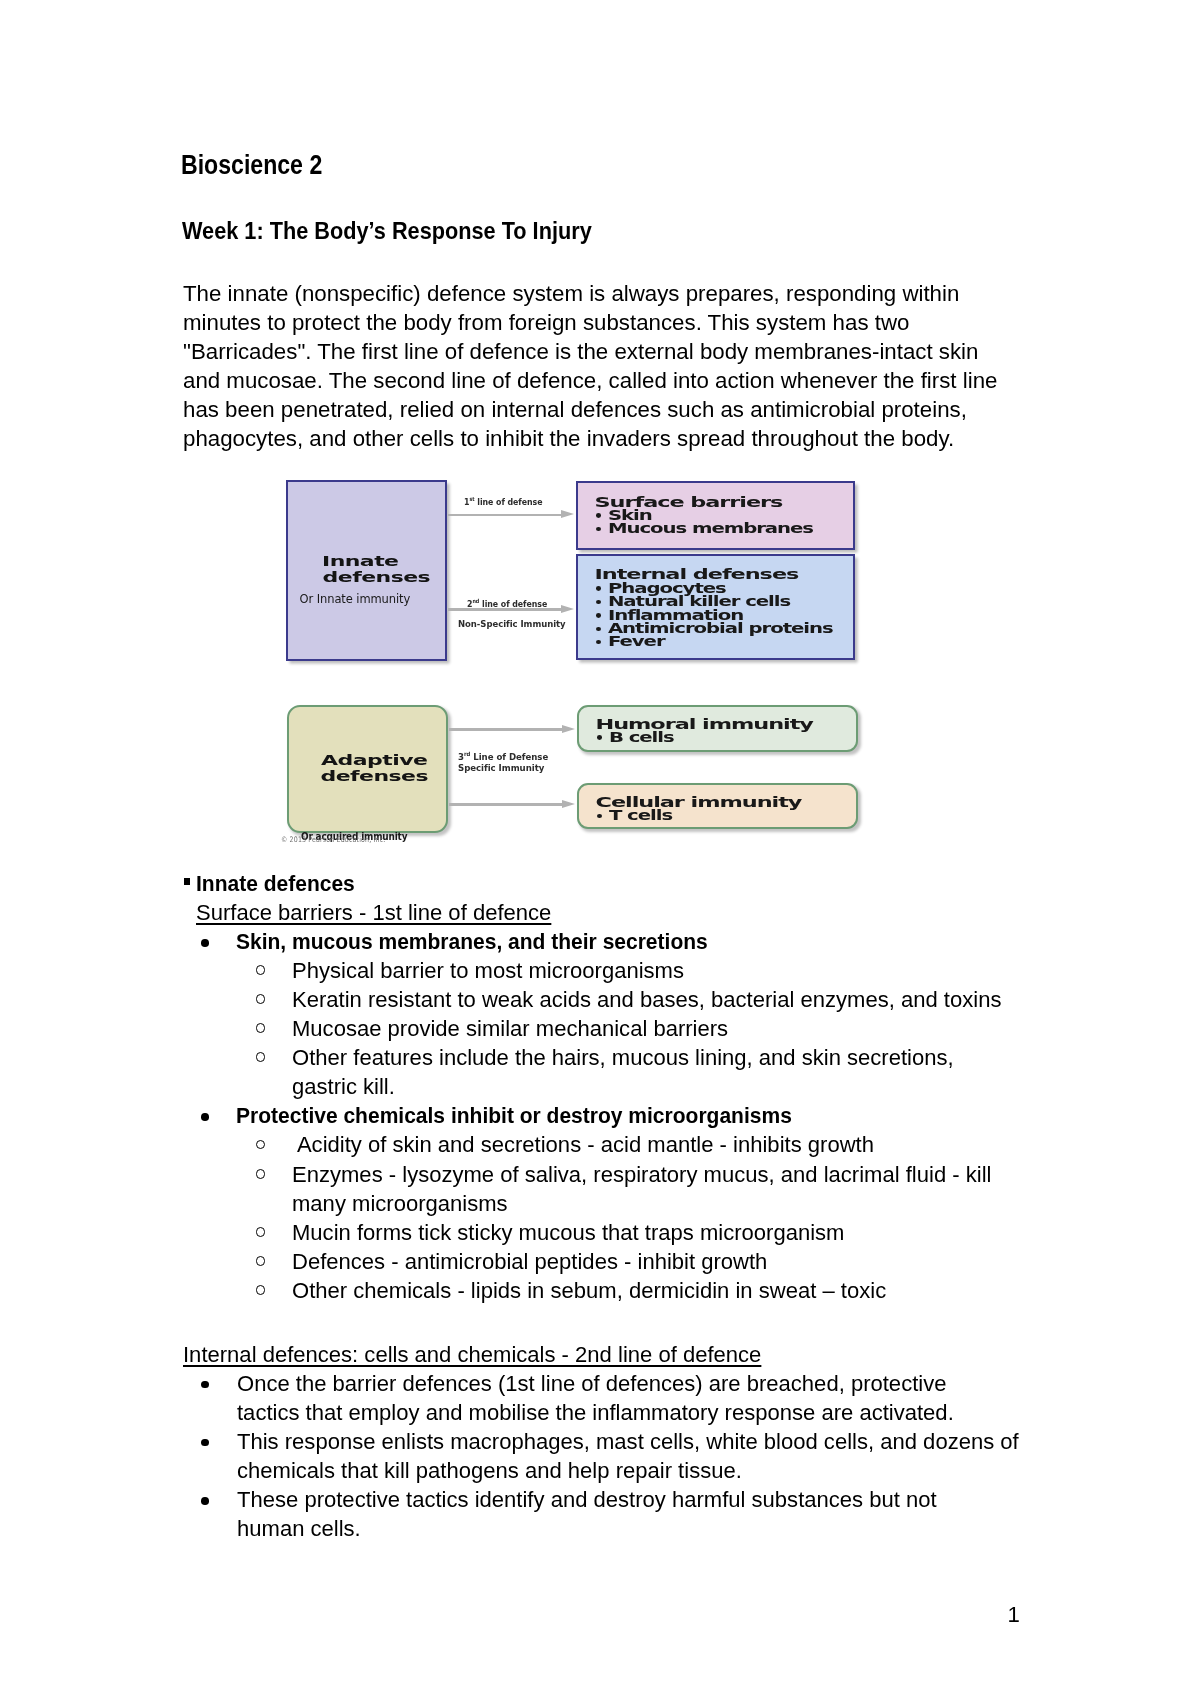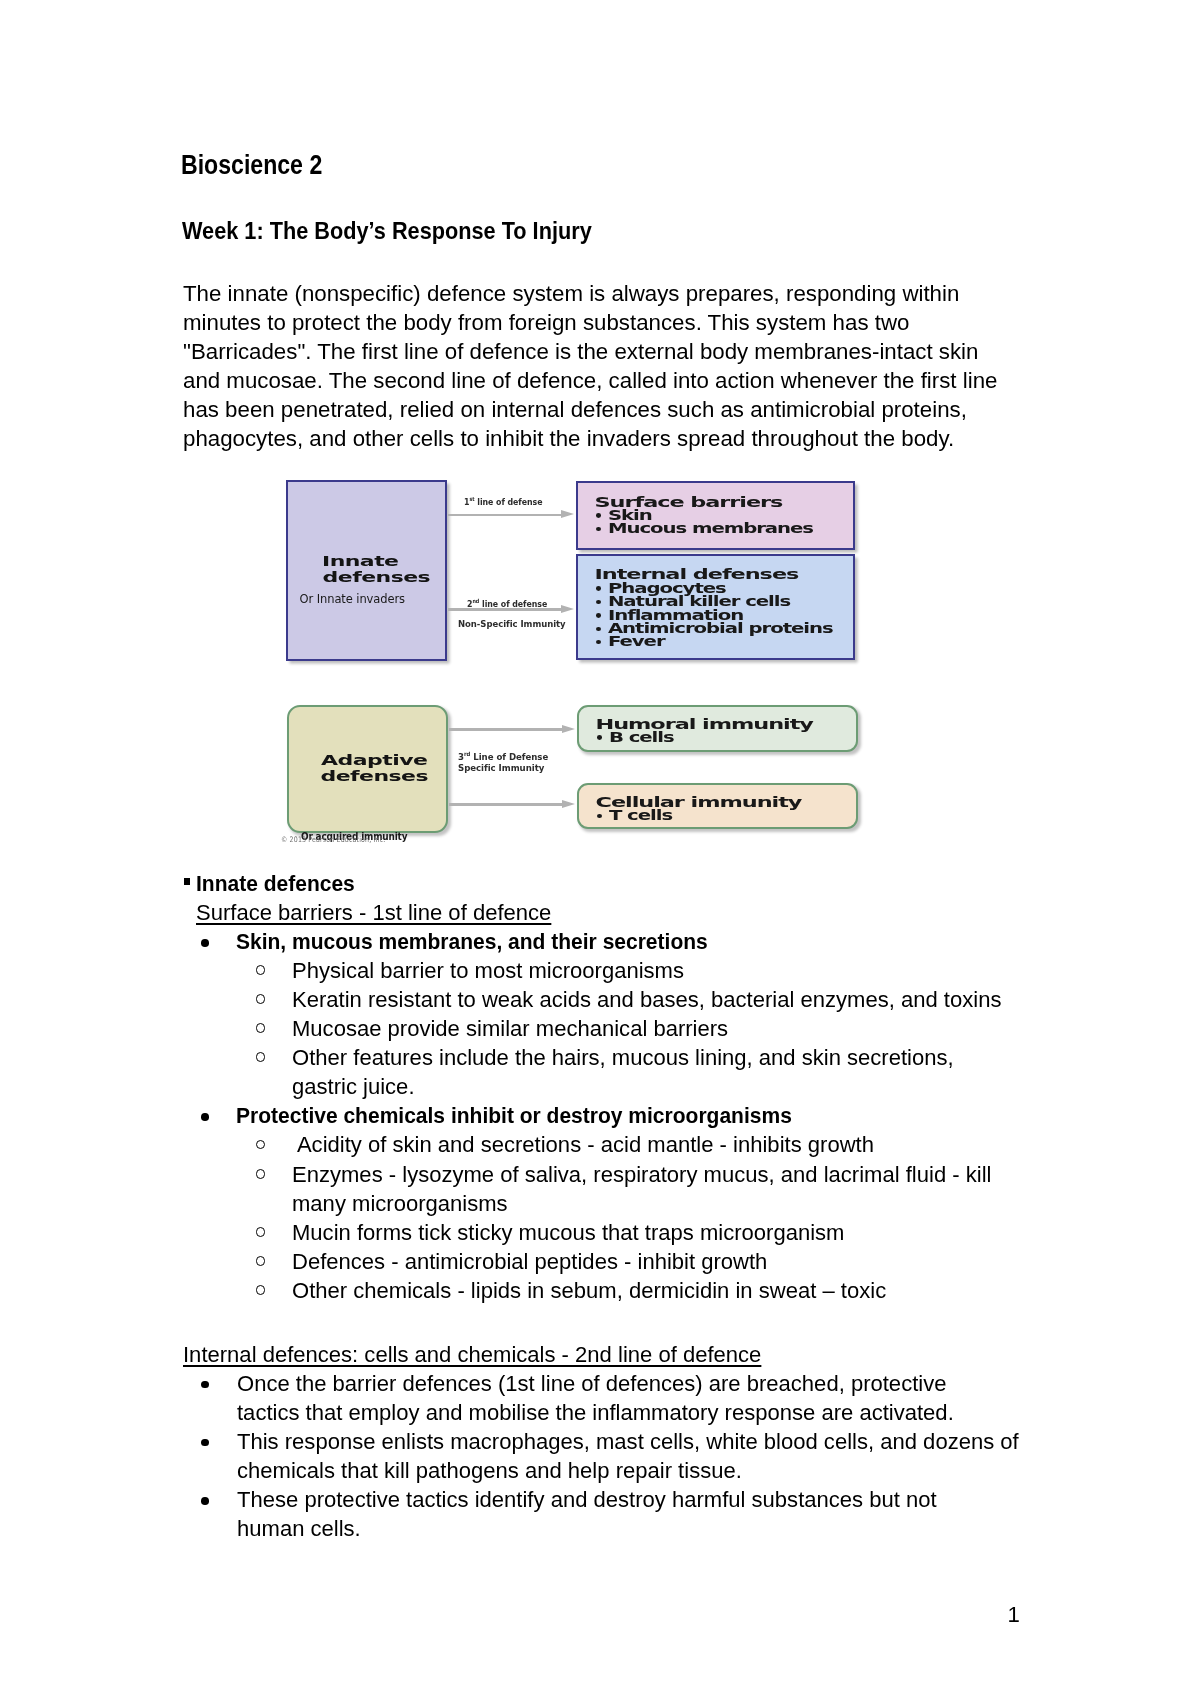--- a/index.html
+++ b/index.html
@@ -75,21 +75,21 @@
     <div class="para-line">has been penetrated, relied on internal defences such as antimicrobial proteins,</div>
     <div class="para-line">phagocytes, and other cells to inhibit the invaders spread throughout the body.</div>
   </div>
 
   <div class="abs" style="left:0;top:0;width:1200px;height:1697px;">
     <div class="fbox" style="left:286px;top:480px;width:161px;height:181px;background:#ccc9e6;border:2.6px solid #3b3a8c;box-shadow:2.5px 2.5px 3px rgba(0,0,0,0.28);"></div>
     <div class="abs" style="left:0;top:0;">
       <div class="fbig" style="position:absolute;left:322.0px;top:552.0px;">Innate</div>
       <div class="fbig" style="position:absolute;left:322.6px;top:567.8px;">defenses</div>
     </div>
-    <div class="abs" style="left:299.6px;top:589.0px;"><span class="fsub">Or Innate invaders</span></div>
+    <div class="abs" style="left:299.6px;top:589.0px;"><span class="fsub">Or Innate immunity</span></div>
     <div class="arrowline" style="left:448px;top:513.5px;width:113px;"></div>
     <div class="arrowhead" style="left:560.8px;top:510.3px;"></div>
     <div class="flabel" style="left:464.2px;top:496.2px;"><span>1</span><sup>st</sup><span> line of defense</span></div>
     <div class="arrowline" style="left:448px;top:608px;width:113px;"></div>
     <div class="arrowhead" style="left:560.8px;top:604.8px;"></div>
     <div class="flabel" style="left:467.3px;top:597.5px;"><span>2</span><sup>nd</sup><span> line of defense</span></div>
     <div class="flabel2" style="left:457.6px;top:617.5px;font-size:9.2px;">Non-Specific Immunity</div>
     <div class="fbox" style="left:576px;top:480.7px;width:279px;height:69.6px;background:#e6cfe5;border:2.6px solid #3b3a8c;box-shadow:2.5px 2.5px 3px rgba(0,0,0,0.28);"></div>
     <div class="abs" style="left:0;top:0;">
       <div class="ftitle" style="left:594.5px;top:506.0px;">Surface barriers</div>
@@ -149,21 +149,21 @@
     <div class="dot-bullet" style="left:201.0px;top:938.94px;"></div>
     <div class="abs body-line b" style="left:236.0px;top:926.94px;">Skin, mucous membranes, and their secretions</div>
     <div class="ring-bullet" style="left:255.6px;top:965.22px;"></div>
     <div class="abs body-line" style="left:292.0px;top:956.02px;">Physical barrier to most microorganisms</div>
     <div class="ring-bullet" style="left:255.6px;top:994.30px;"></div>
     <div class="abs body-line" style="left:292.0px;top:985.10px;">Keratin resistant to weak acids and bases, bacterial enzymes, and toxins</div>
     <div class="ring-bullet" style="left:255.6px;top:1023.38px;"></div>
     <div class="abs body-line" style="left:292.0px;top:1014.18px;">Mucosae provide similar mechanical barriers</div>
     <div class="ring-bullet" style="left:255.6px;top:1052.45px;"></div>
     <div class="abs body-line" style="left:292.0px;top:1043.25px;">Other features include the hairs, mucous lining, and skin secretions,</div>
-    <div class="abs body-line" style="left:292.0px;top:1072.33px;">gastric juice.</div>
+    <div class="abs body-line" style="left:292.0px;top:1072.33px;">gastric kill.</div>
     <div class="dot-bullet" style="left:201.0px;top:1113.41px;"></div>
     <div class="abs body-line b" style="left:236.0px;top:1101.41px;">Protective chemicals inhibit or destroy microorganisms</div>
     <div class="ring-bullet" style="left:255.6px;top:1139.69px;"></div>
     <div class="abs body-line" style="left:292.0px;top:1130.49px;"> Acidity of skin and secretions - acid mantle - inhibits growth</div>
     <div class="ring-bullet" style="left:255.6px;top:1168.77px;"></div>
     <div class="abs body-line" style="left:292.0px;top:1159.57px;">Enzymes - lysozyme of saliva, respiratory mucus, and lacrimal fluid - kill</div>
     <div class="abs body-line" style="left:292.0px;top:1188.65px;">many microorganisms</div>
     <div class="ring-bullet" style="left:255.6px;top:1226.93px;"></div>
     <div class="abs body-line" style="left:292.0px;top:1217.73px;">Mucin forms tick sticky mucous that traps microorganism</div>
     <div class="ring-bullet" style="left:255.6px;top:1256.01px;"></div>

